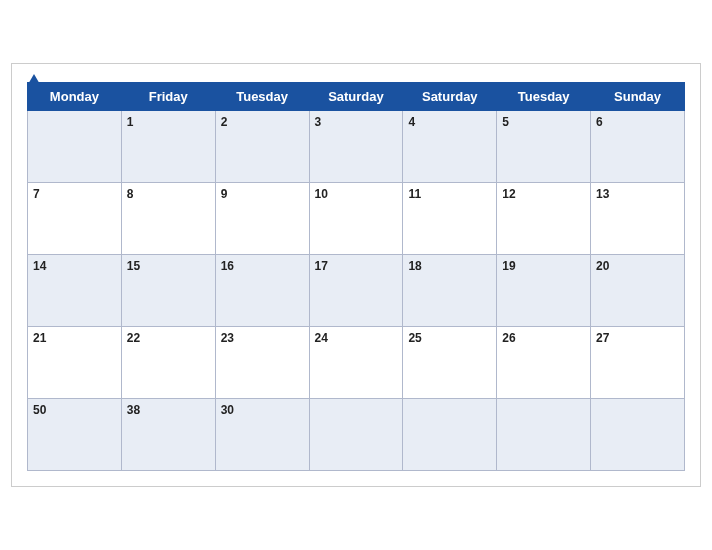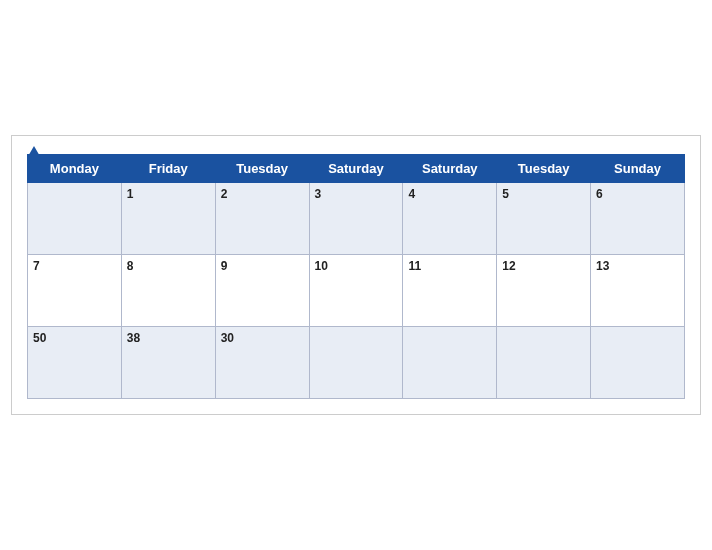--- a/index.html
+++ b/index.html
@@ -148,20 +148,38 @@
         <tr>
           <td><span class="day-num">7</span></td>
           <td><span class="day-num">8</span></td>
           <td><span class="day-num">9</span></td>
           <td><span class="day-num">10</span></td>
           <td><span class="day-num">11</span></td>
           <td><span class="day-num">12</span></td>
           <td><span class="day-num">13</span></td>
         </tr>
         <tr>
+          <td><span class="day-num">14</span></td>
+          <td><span class="day-num">15</span></td>
+          <td><span class="day-num">16</span></td>
+          <td><span class="day-num">17</span></td>
+          <td><span class="day-num">18</span></td>
+          <td><span class="day-num">19</span></td>
+          <td><span class="day-num">20</span></td>
+        </tr>
+        <tr>
+          <td><span class="day-num">21</span></td>
+          <td><span class="day-num">22</span></td>
+          <td><span class="day-num">23</span></td>
+          <td><span class="day-num">24</span></td>
+          <td><span class="day-num">25</span></td>
+          <td><span class="day-num">26</span></td>
+          <td><span class="day-num">27</span></td>
+        </tr>
+        <tr>
           <td><span class="day-num">50</span></td>
           <td><span class="day-num">38</span></td>
           <td><span class="day-num">30</span></td>
           <td class="empty"></td>
           <td class="empty"></td>
           <td class="empty"></td>
           <td class="empty"></td>
         </tr>
       </tbody>
   </table>

